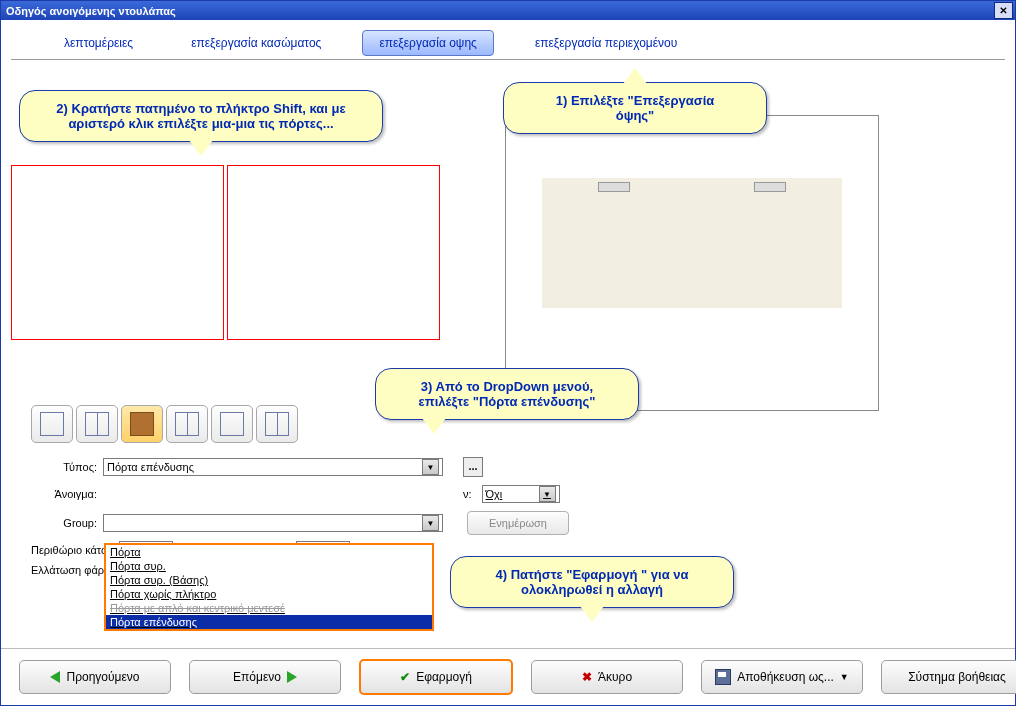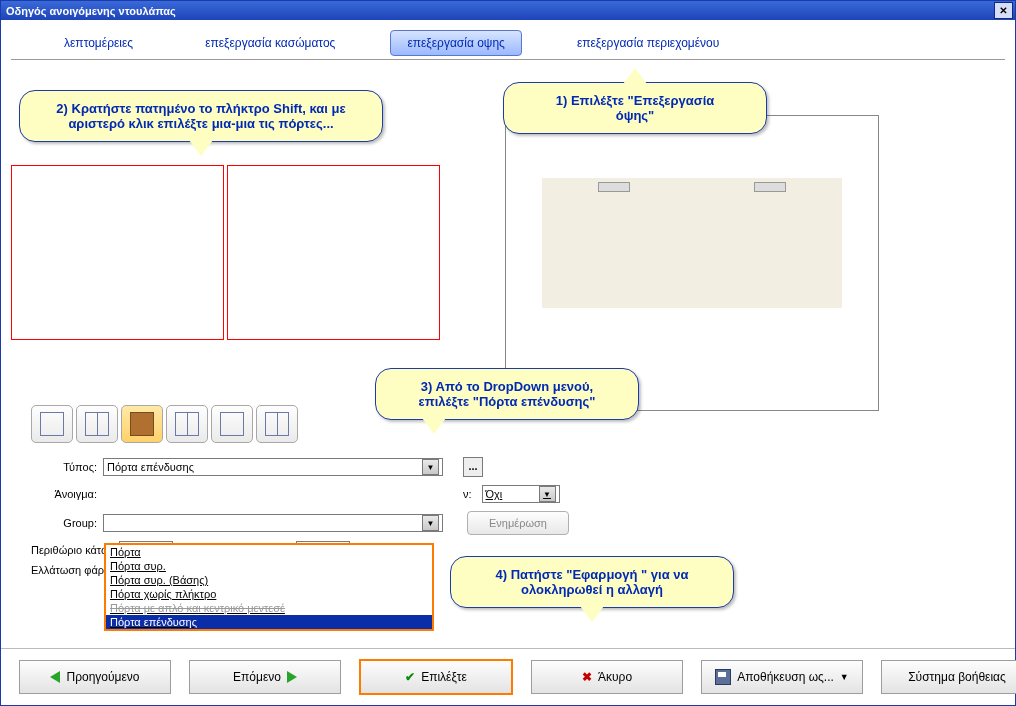--- a/index.html
+++ b/index.html
@@ -16,21 +16,21 @@
     color:#fff;display:flex;align-items:center;justify-content:space-between;
     padding:0 2px 0 5px;font-size:11px;font-weight:bold;
   }
   .titlebar .close{
     width:17px;height:15px;background:#d6dff7;border:1px solid #0d2a80;
     color:#000;display:flex;align-items:center;justify-content:center;font-weight:bold;
     font-size:10px;line-height:1;
   }
   .client{flex:1;display:flex;flex-direction:column;position:relative;}
   .tabs{
-    display:flex;gap:38px;padding:10px 0 0 46px;align-items:flex-start;
+    display:flex;gap:24px;padding:10px 0 0 46px;align-items:flex-start;
   }
   .tab{
     height:24px;padding:0 16px;display:flex;align-items:center;
     color:#0029b4;font-size:12px;border:1px solid transparent;border-radius:4px;
   }
   .tab.active{
     border:1px solid #5a78c8;background:linear-gradient(#d6e4ff,#9cb9ff);
   }
   .hr{
     margin:3px 10px 0 10px;height:0;border-top:1px solid #999;border-bottom:1px solid #fff;
@@ -109,21 +109,21 @@
   
   .row2{margin:2px 0 0 20px;display:flex;align-items:center;gap:6px}
   .row2 .lbl2{font-size:11px}
   .row2 input{width:48px;height:16px;border:1px solid #7a7a7a;font-size:11px;padding:0 2px}
   
   .footer{
     border-top:1px solid #bbb;height:56px;display:flex;align-items:center;gap:18px;
     padding:0 18px;
   }
   .fbtn{
-    flex:0 0 150px;height:32px;border:1px solid #9d9d9d;border-radius:0;
+    flex:0 0 150px;height:32px;border:1px solid #9d9d9d;border-radius:5px;
     background:linear-gradient(#fdfdfd,#e3e3e3);display:flex;align-items:center;justify-content:center;
     gap:6px;font-size:12px;color:#000;
   }
   .fbtn.save{flex:0 0 160px}
   .fbtn.apply{border:2px solid #ff7b00}
   .arrow-l{width:0;height:0;border-top:6px solid transparent;border-bottom:6px solid transparent;border-right:10px solid #28a428}
   .arrow-r{width:0;height:0;border-top:6px solid transparent;border-bottom:6px solid transparent;border-left:10px solid #28a428}
   .tick{color:#0b8b0b;font-weight:bold}
   .xmark{color:#c40000;font-weight:bold}
   .disk{width:14px;height:14px;background:#5b6f98;border:1px solid #2a3a60;position:relative}
@@ -280,21 +280,21 @@
       <div class="fbtn">
         <span class="arrow-l"></span>
         <span>Προηγούμενο</span>
       </div>
       <div class="fbtn">
         <span>Επόμενο</span>
         <span class="arrow-r"></span>
       </div>
       <div class="fbtn apply">
         <span class="tick">✔</span>
-        <span>Επιλέξτε</span>
+        <span>Εφαρμογή</span>
       </div>
       <div class="fbtn">
         <span class="xmark">✖</span>
         <span>Άκυρο</span>
       </div>
       <div class="fbtn save">
         <span class="disk"></span>
         <span>Αποθήκευση ως...</span>
         <span style="font-size:9px">▼</span>
       </div>

